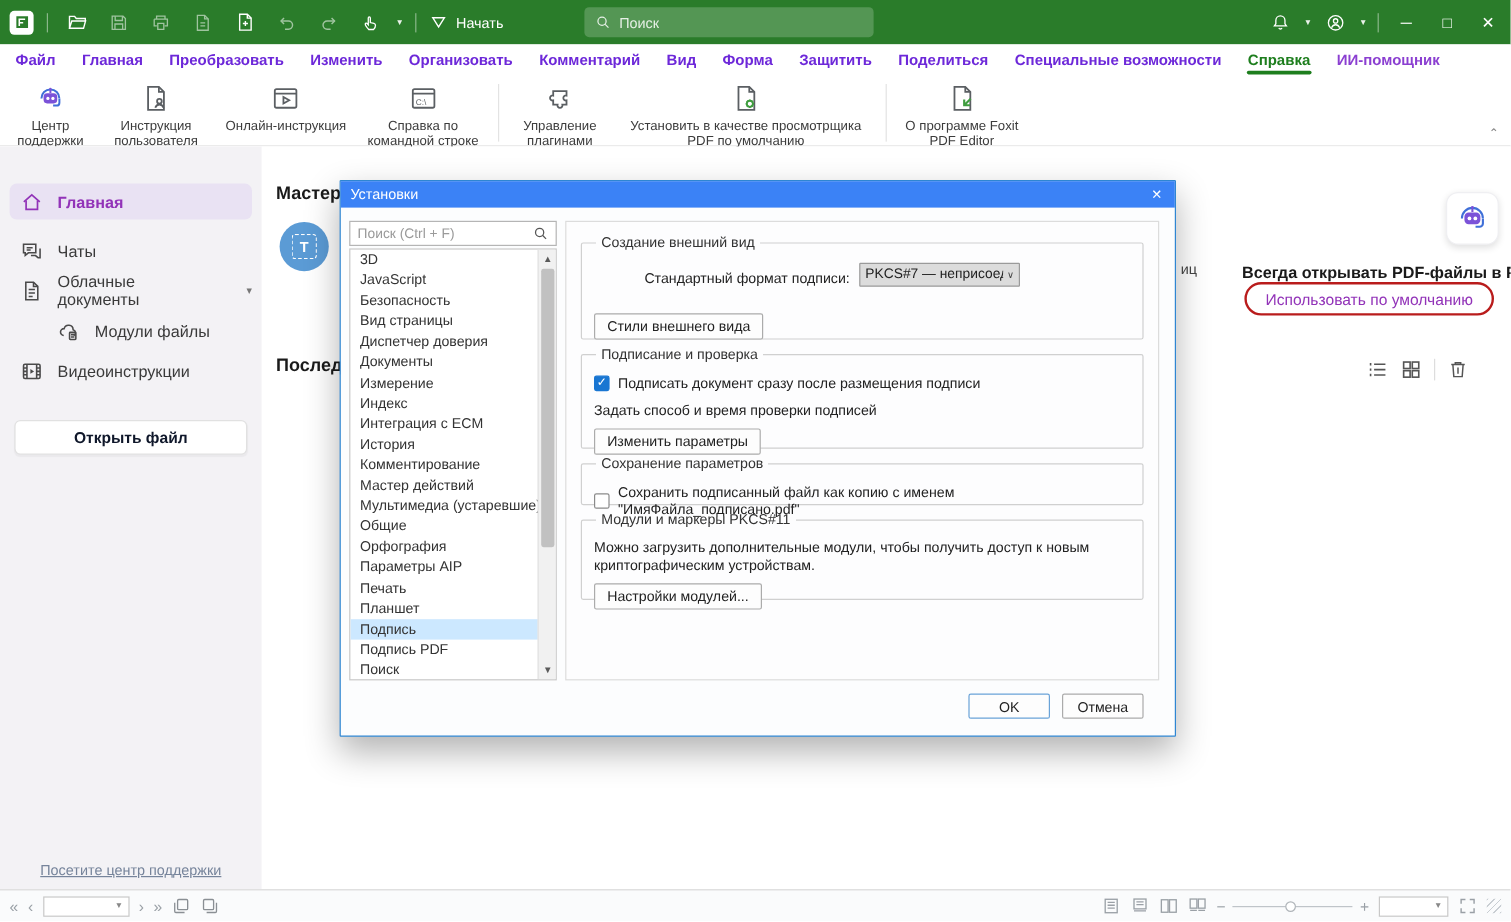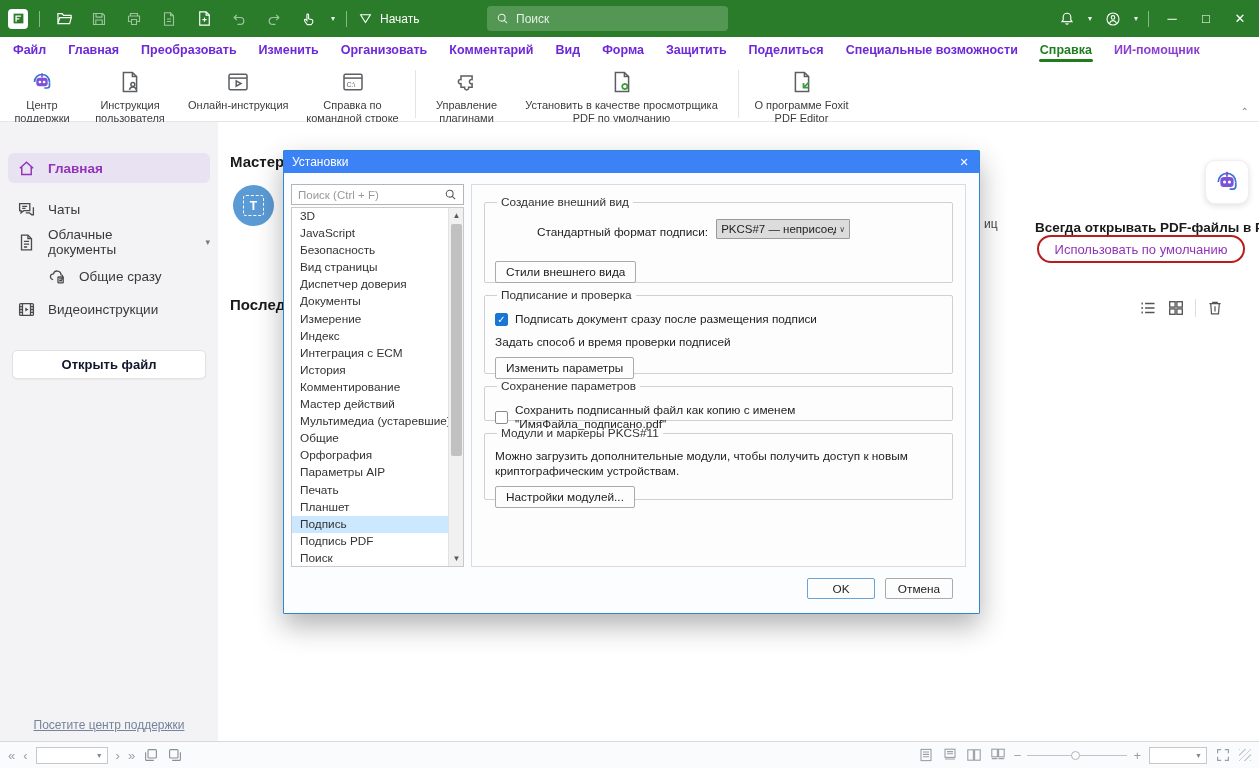--- a/index.html
+++ b/index.html
@@ -315,21 +315,21 @@
           </svg>
         <span>Облачные документы</span>
         <span class="side-caret">▾</span>
       </div>
       <div class="side-item child" style="top:139px;">
         <svg class="sic" viewBox="0 0 16 16" fill="none" stroke="currentColor" stroke-width="1.1">
             <path d="M4.3 10.6a2.4 2.4 0 0 1 .3-4.8 3.2 3.2 0 0 1 6.3.7 2.2 2.2 0 0 1 .4 4.1"></path>
             <rect x="8.4" y="8.4" width="4.4" height="5" rx=".5"></rect>
             <path d="M9.4 10h2.4M9.4 11.6h2.4"></path>
           </svg>
-        <span>Общие сразу</span>
+        <span>Модули файлы</span>
       </div>
       <div class="side-item" style="top:172px;">
         <svg class="sic" viewBox="0 0 16 16" fill="none" stroke="currentColor" stroke-width="1.1">
             <rect x="2.2" y="3" width="11.6" height="10" rx="1"></rect>
             <path d="M4.6 3v10M11.4 3v10M2.2 5.6h2.4M2.2 8h2.4M2.2 10.4h2.4M11.4 5.6h2.4M11.4 8h2.4M11.4 10.4h2.4"></path>
             <path d="M7 6.4 9.6 8 7 9.6z" fill="currentColor" stroke="none"></path>
           </svg>
         <span>Видеоинструкции</span>
       </div>
       <div class="open-btn">Открыть файл</div>

